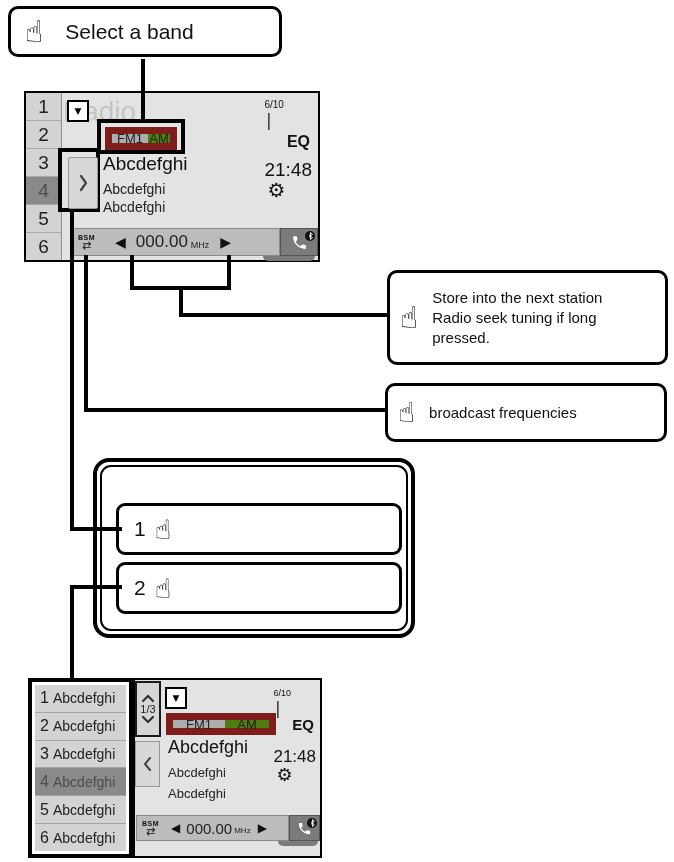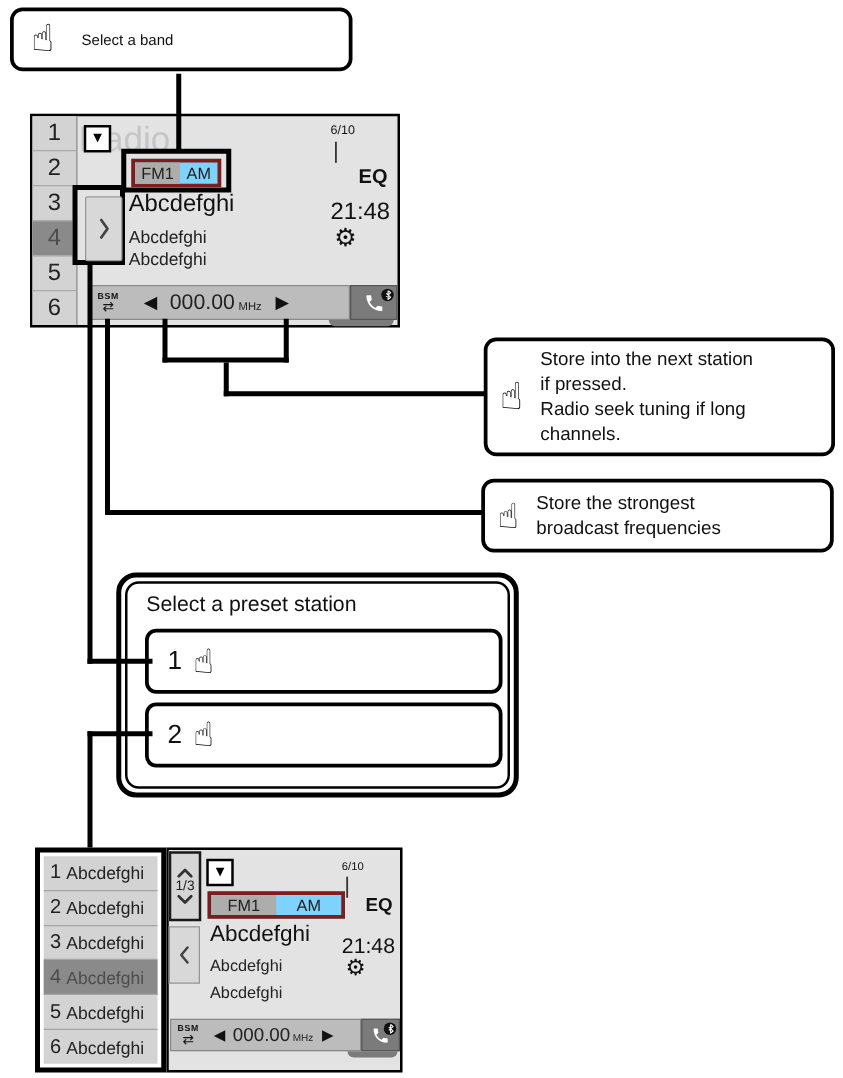--- a/index.html
+++ b/index.html
@@ -22,21 +22,21 @@
   .l4S { left:70px;  top:527px; width:52px; height:4px; z-index:6; }
   .l5S { left:70px;  top:585px; width:52px; height:4px; z-index:6; }
   .l5V { left:70px;  top:585px; width:4px;  height:97px; }
 
   
   .callout { position:absolute; background:#fff; border:3px solid #000; border-radius:10px;
              display:flex; align-items:center; z-index:4; }
   .hand { font-family:"DejaVu Sans",sans-serif; color:#000; line-height:1; }
   #callout-band { left:8px; top:6px; width:274px; height:51px; }
   #callout-band .hand { font-size:30px; margin-left:14px; }
-  #callout-band .ctext { font-size:12px; margin-left:22px; }
+  #callout-band .ctext { font-size:21px; margin-left:22px; }
   #callout-tune { left:387px; top:270px; width:281px; height:95px; }
   #callout-tune .hand { font-size:30px; margin-left:10px; }
   #callout-store { left:385px; top:383px; width:282px; height:59px; }
   #callout-store .hand { font-size:28px; margin-left:10px; }
   .ctextcol { margin-left:14px; font-size:15px; line-height:20px; }
   .cline { display:block; }
 
   
   #preset-panel { position:absolute; left:93px; top:458px; width:322px; height:180px;
                   border:4px solid #000; border-radius:16px; background:#fff; z-index:4; }
@@ -74,21 +74,21 @@
   .status .stime { font-size:19px;margin-top:28px; }
   .status .gear  { font-size:20px; margin-left:3px; margin-top:-1px; }
   #screen-top .status { right:6px; top:2px; }
   #screen-bottom .status { right:4px; top:4px; }
   #screen-bottom .status .sdate { font-size:9px; }
   #screen-bottom .status .stime { font-size:17px; }
   #screen-bottom .status .gear { font-size:18px; }
 
   .band-frame { position:absolute; left:71px; top:26px; width:88px; height:35px;
                 border:4px solid #000; z-index:1; }
-  .band-sel { position:absolute; background:#7dd3fc; border:3px solid #7f1d1d; display:flex; }
+  .band-sel { position:absolute; background:#4d7c0f; border:7px solid #7f1d1d; display:flex; }
   .band-frame .band-sel { left:4px; top:4px; width:72px; height:23px; }
   .band-cell { display:flex; align-items:center; justify-content:center; font-size:13px; color:#222; }
   .band-fm { background:#adadad; }
   #screen-top .band-fm { width:36px; } #screen-top .band-am { flex:1; }
   #screen-bottom .band-sel { left:31px; top:33px; width:110px; height:22px; }
   #screen-bottom .band-fm { width:52px; } #screen-bottom .band-am { flex:1; }
 
   .eq { position:absolute; font-weight:bold; z-index:1; }
   #screen-top .eq { right:8px; top:40px; font-size:16px; }
   #screen-bottom .eq { right:6px; top:36px; font-size:15px; }
@@ -241,37 +241,34 @@
           </svg>
       </span>
     </div>
     <div class="phone-tab"></div>
   </div>
 
   <div class="callout" id="callout-tune">
     <span class="hand">☝</span>
     <span class="ctextcol">
       <span class="cline">Store into the next station</span>
-      <span class="cline">if pressed.</span>
       <span class="cline">Radio seek tuning if long</span>
-      <span class="cline">channels.</span>
+      <span class="cline">pressed.</span>
     </span>
   </div>
 
   <div class="callout" id="callout-store">
     <span class="hand">☝</span>
     <span class="ctextcol">
-      <span class="cline">Store the strongest</span>
       <span class="cline">broadcast frequencies</span>
     </span>
   </div>
 
   <div id="preset-panel">
     <div class="inner"></div>
-    <span class="ptitle">Select a preset station</span>
     <div class="step" id="step1">
       <span class="snum">1</span>
       <span class="hand">☝</span>
     </div>
     <div class="step" id="step2">
       <span class="snum">2</span>
       <span class="hand">☝</span>
     </div>
   </div>
 

